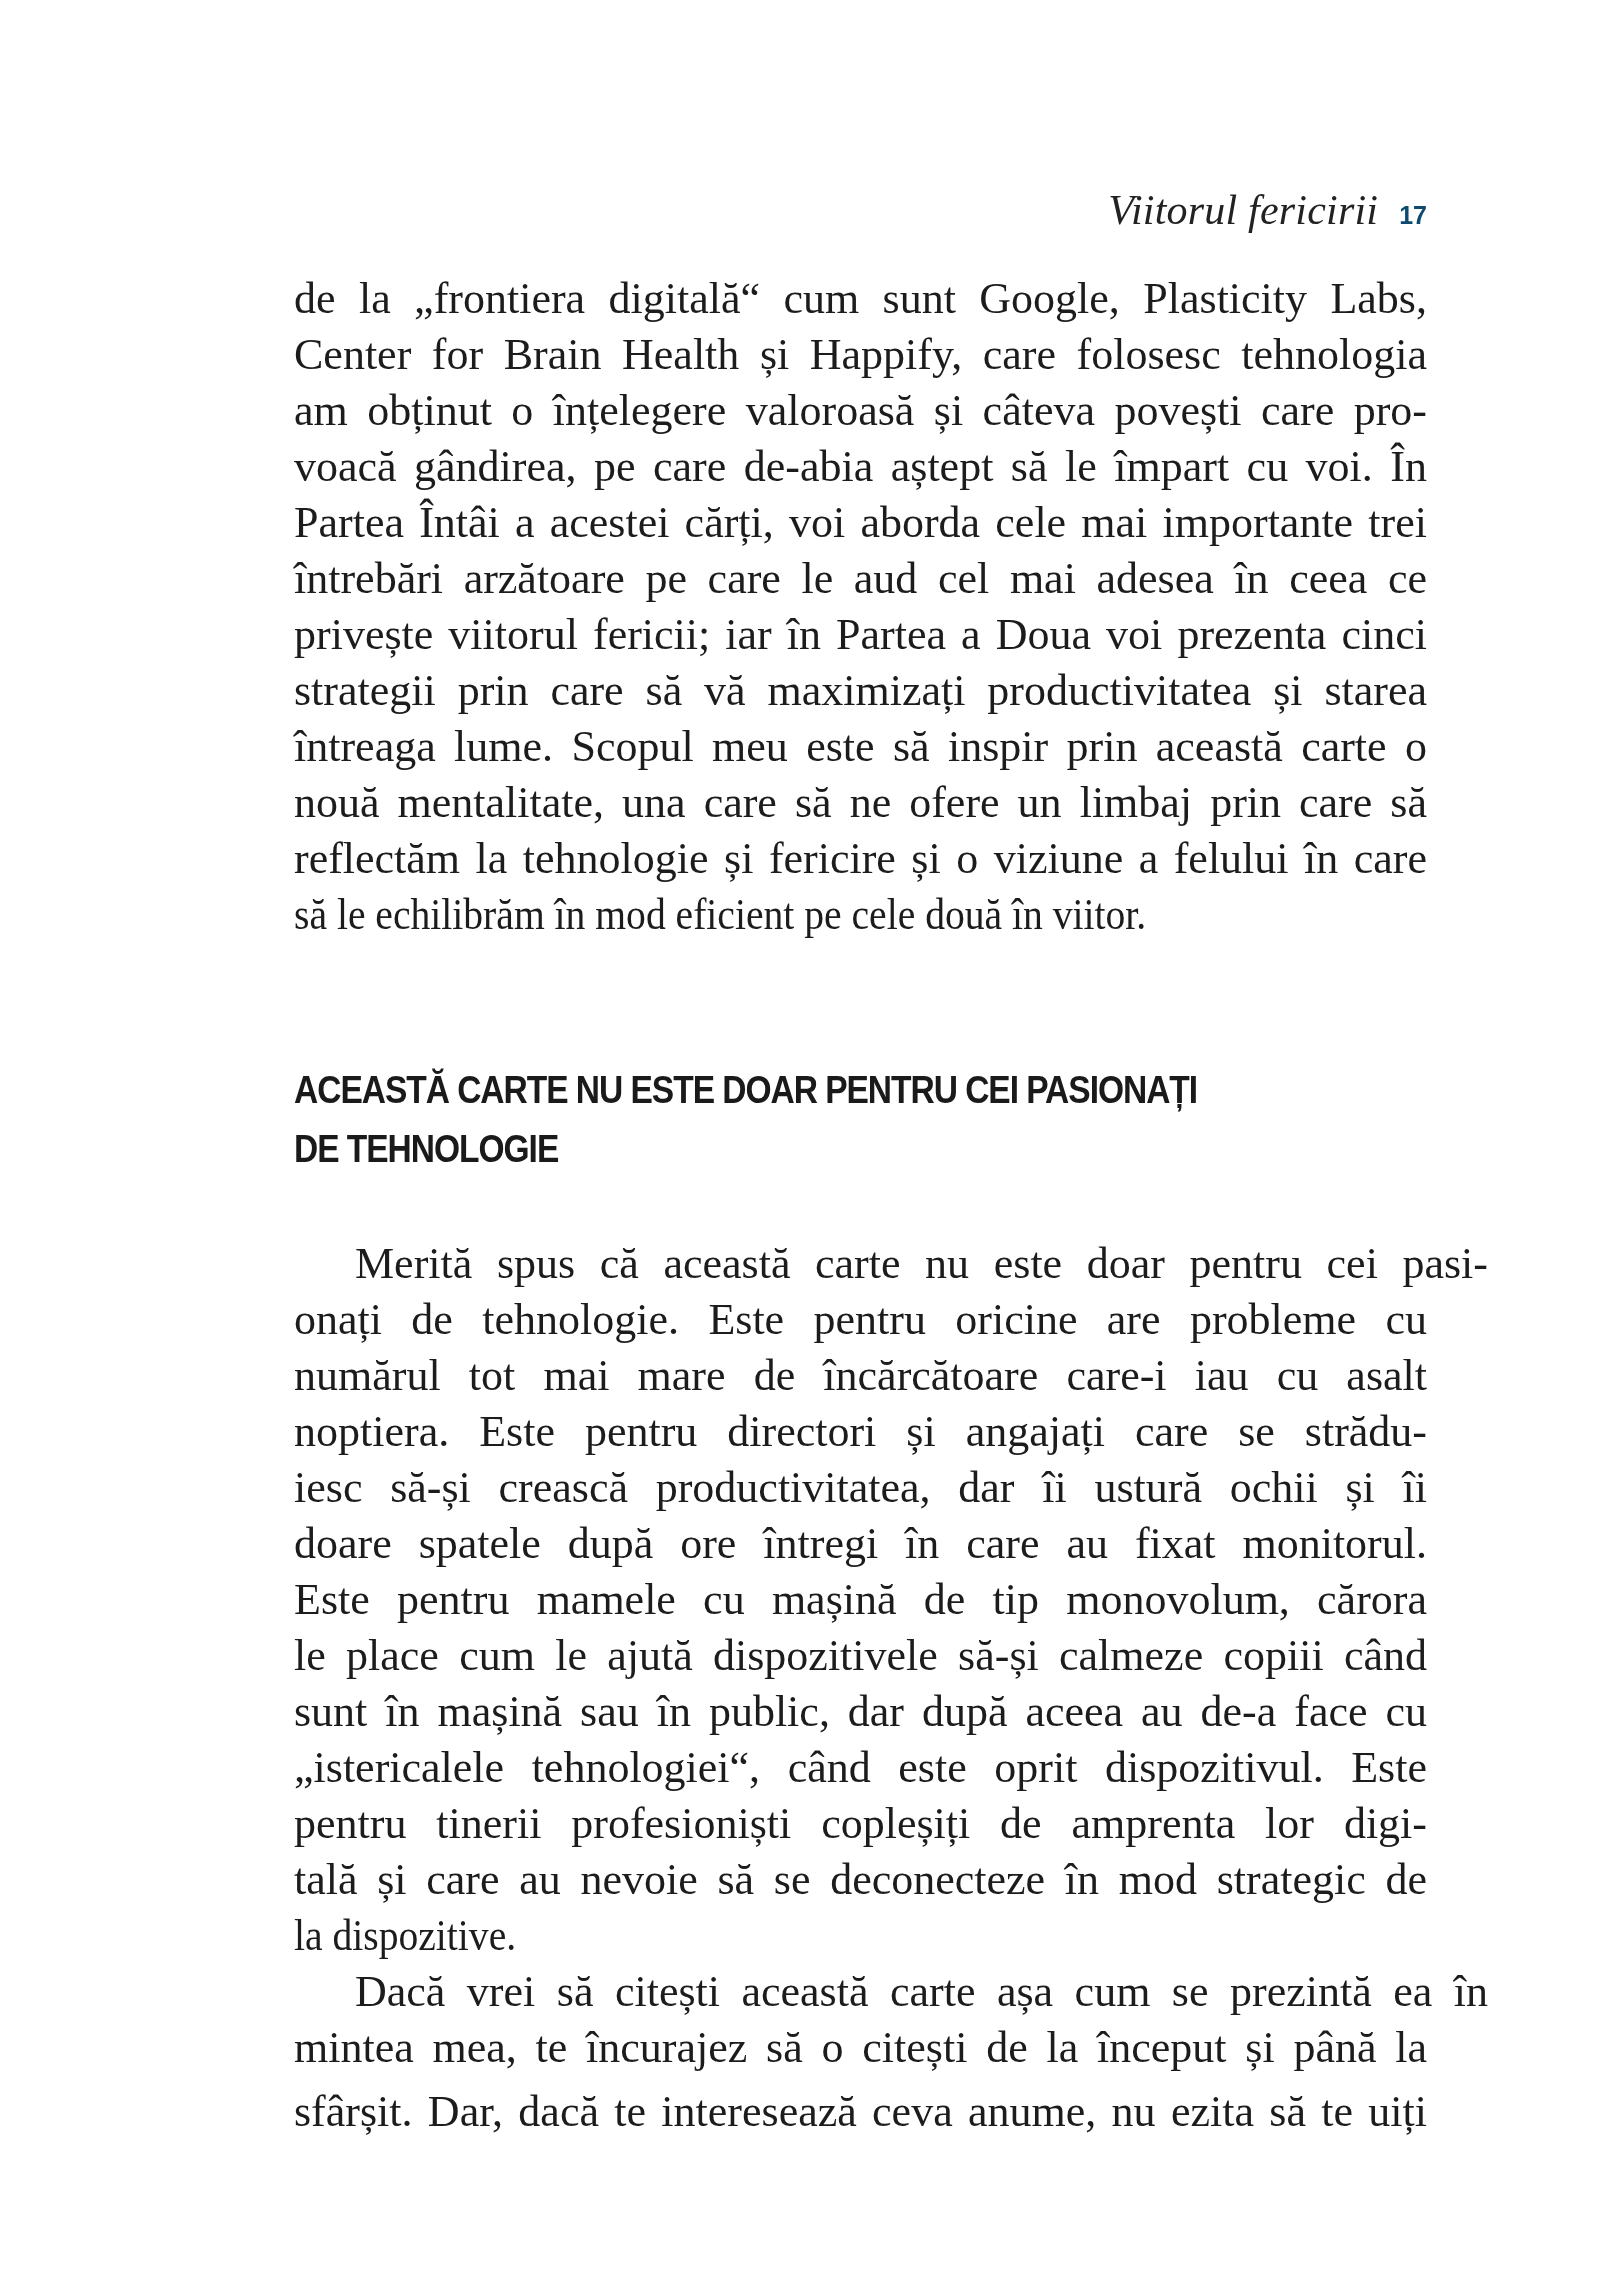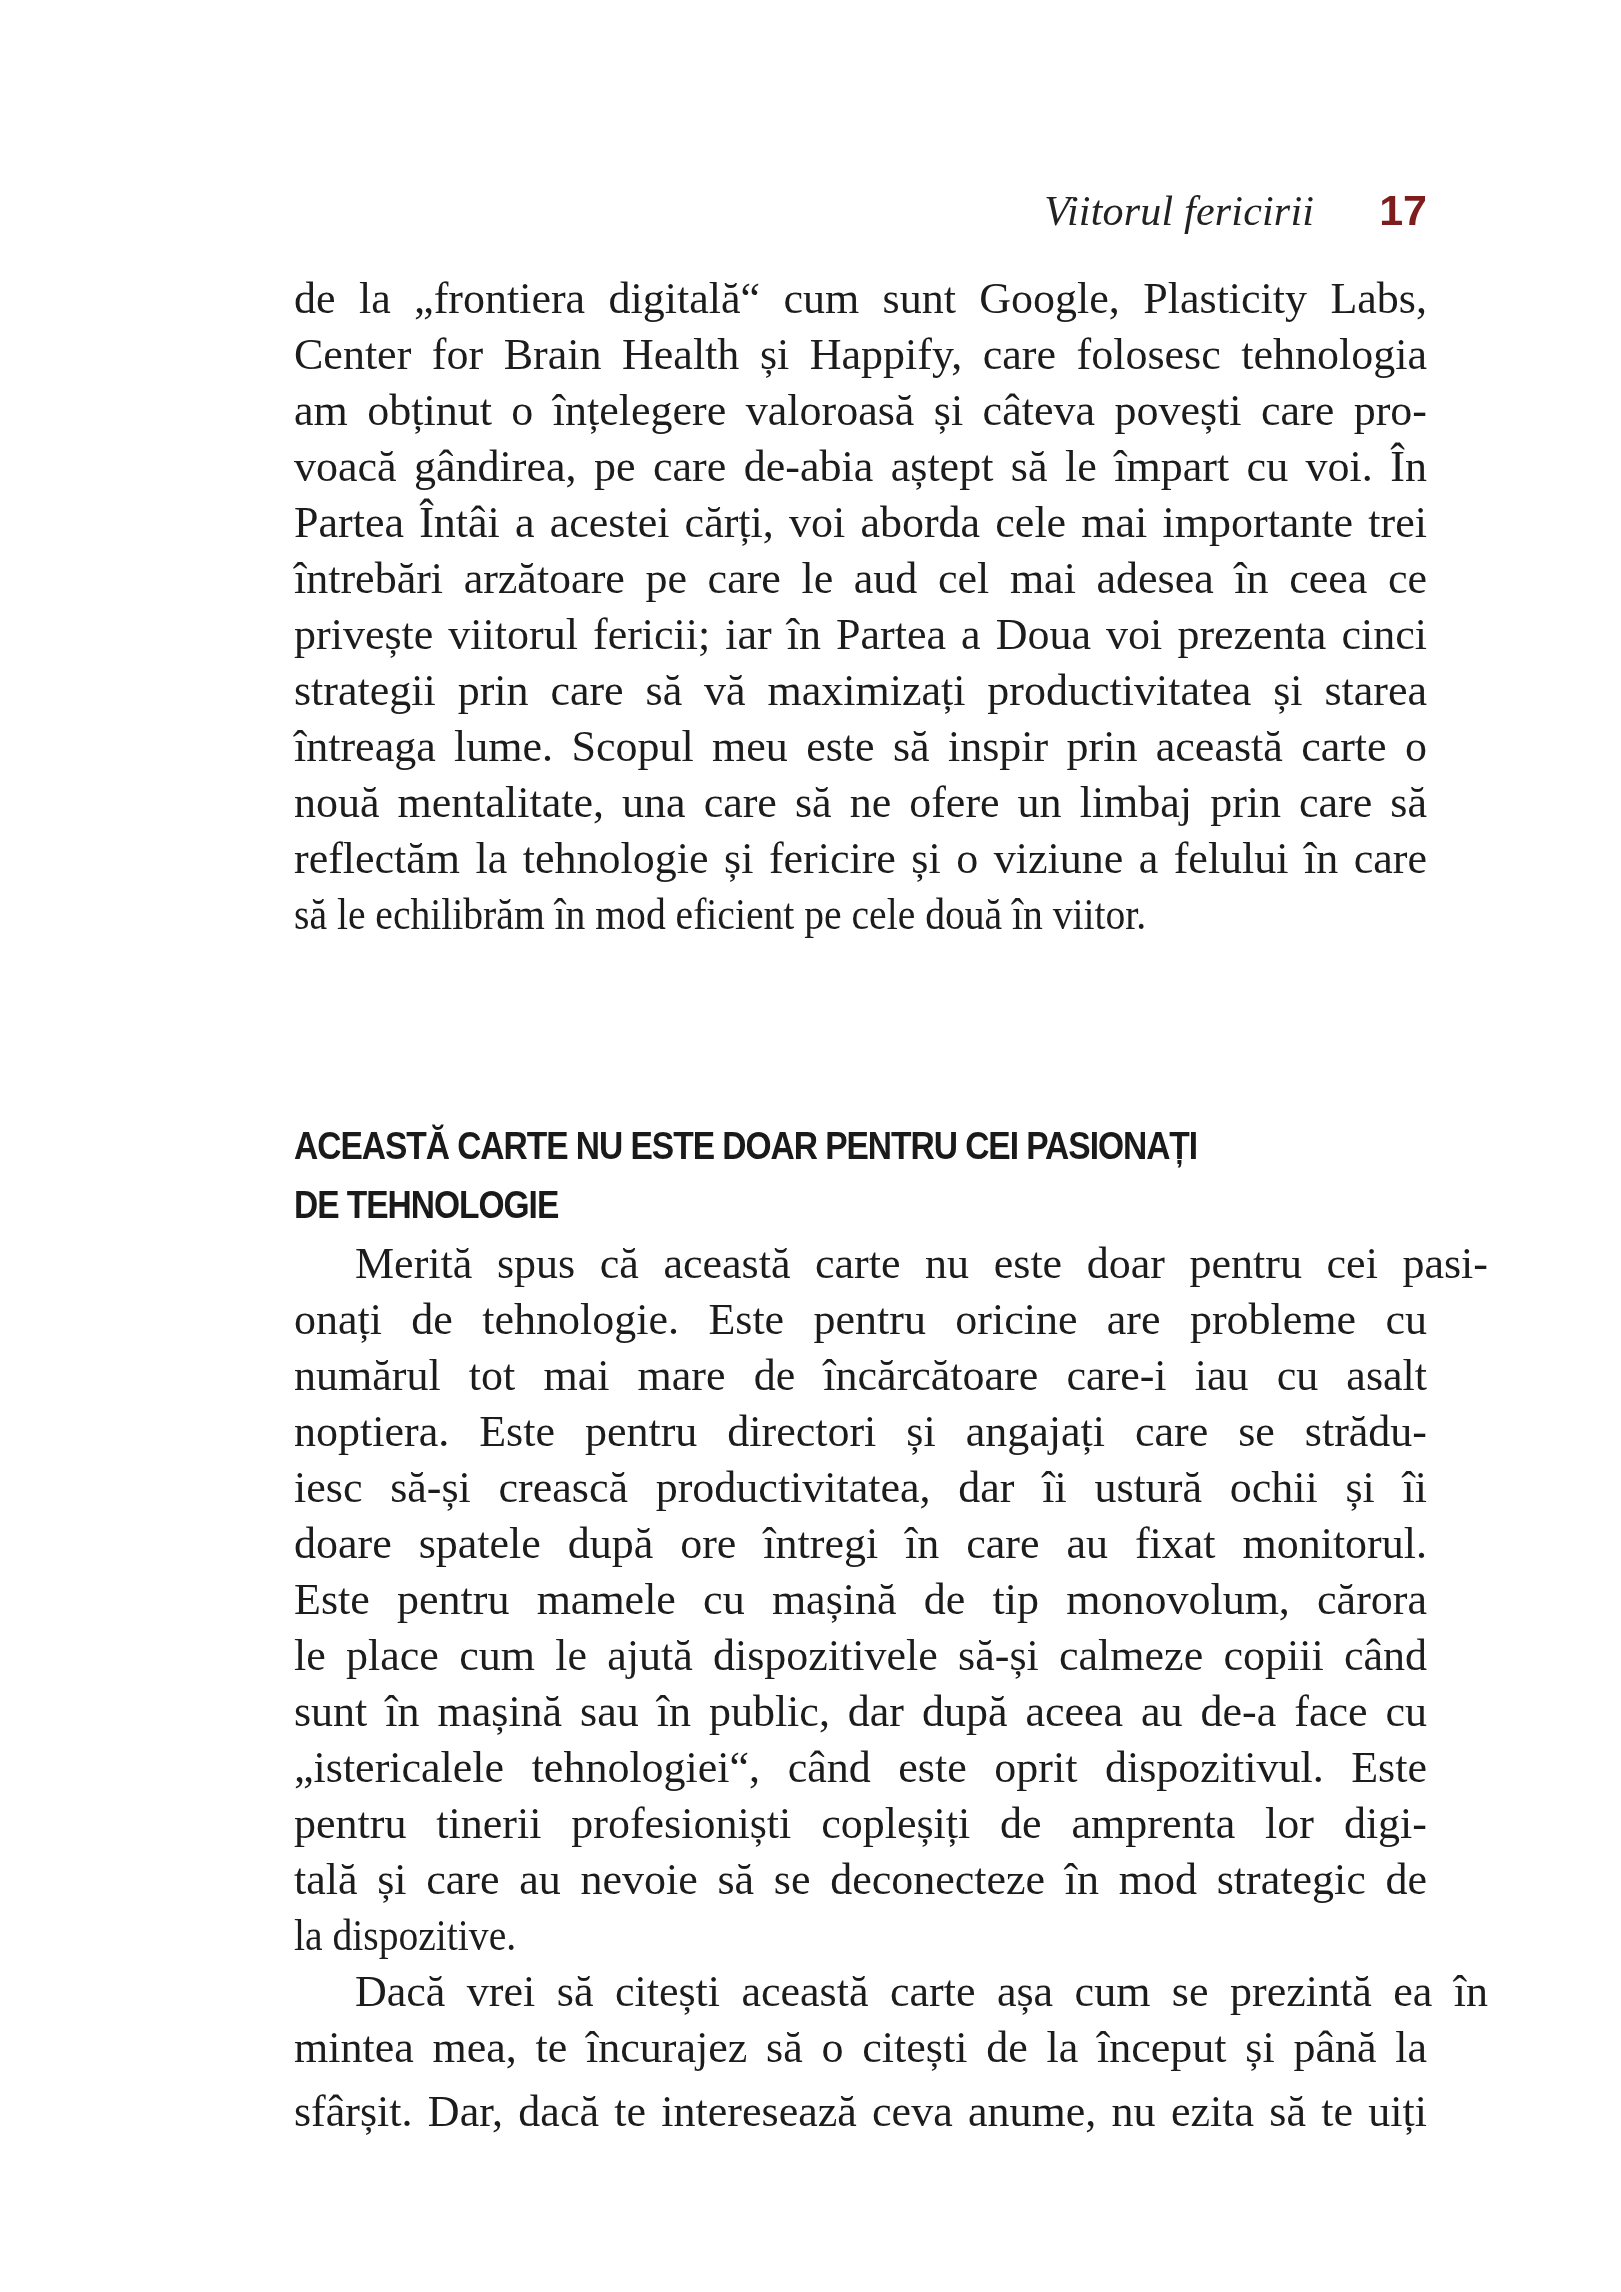--- a/index.html
+++ b/index.html
@@ -34,23 +34,23 @@
   .running-title {
     font-family: "Liberation Serif", "DejaVu Serif", serif;
     font-style: italic;
     font-size: 42px;
     letter-spacing: 0.2px;
     color: #222;
   }
   .page-number {
     font-family: "Liberation Sans", "DejaVu Sans", sans-serif;
     font-weight: bold;
-    font-size: 43px;
-    margin-left: 65px;
-    color: #7f1d1d;
+    font-size: 25px;
+    margin-left: 21px;
+    color: #0c4a6e;
   }
   .text-block {
     position: absolute;
     left: 294px;
     width: 1133px;
   }
   .line {
     display: block;
     height: 56px;
     line-height: 56px;
@@ -66,21 +66,21 @@
     text-align-last: left;
   }
   .line.indent {
     padding-left: 61px;
   }
   .block-1 { top: 271px; }
   .block-2 { top: 1236px; }
   .heading {
     position: absolute;
     left: 294px;
-    top: 1116px;
+    top: 1060px;
     width: 1137px;
   }
   .heading-line {
     display: block;
     font-family: "Liberation Sans", "DejaVu Sans", sans-serif;
     font-weight: bold;
     font-size: 39px;
     height: 59px;
     line-height: 59px;
     letter-spacing: -1.2px;

